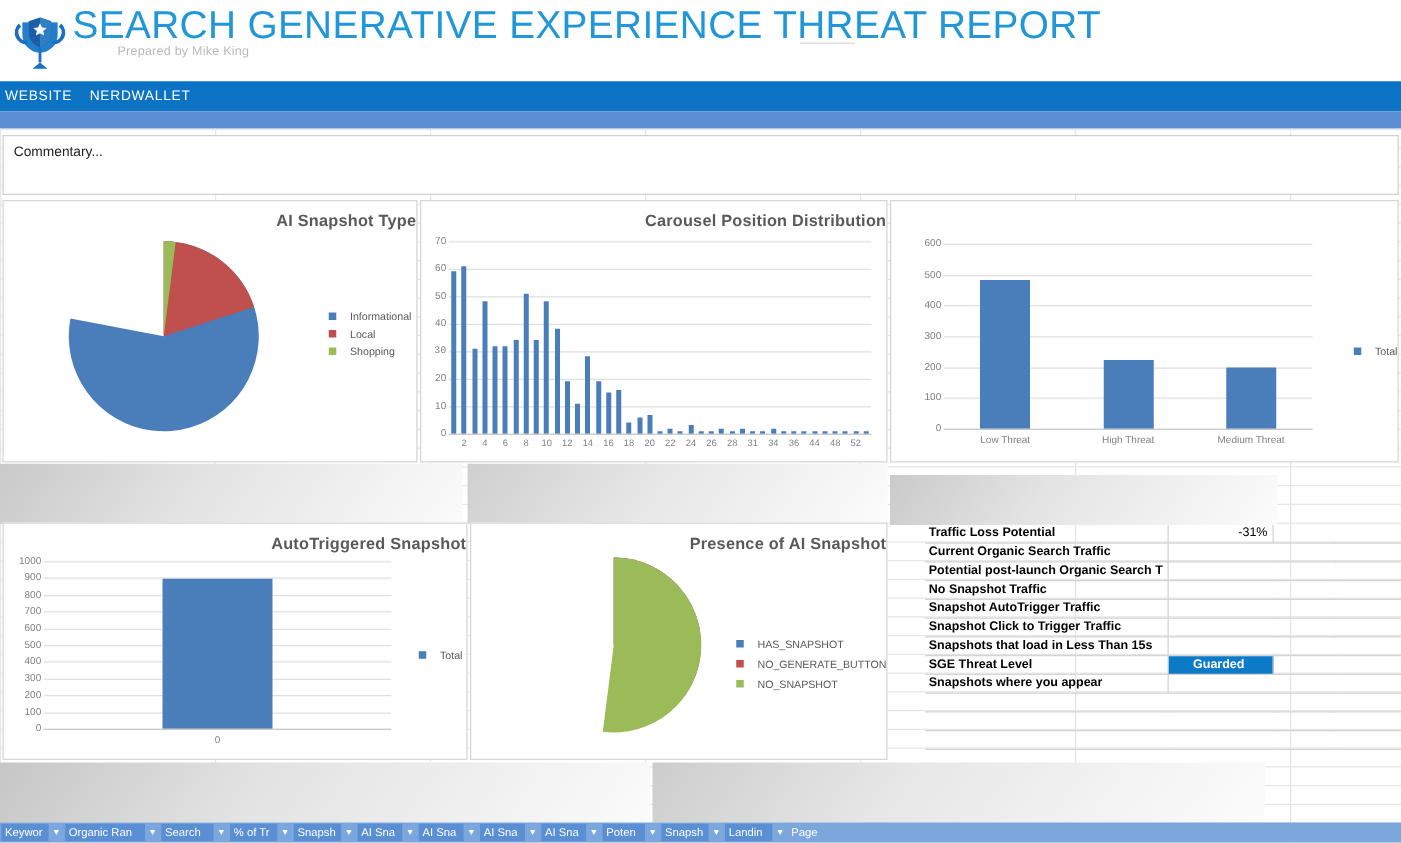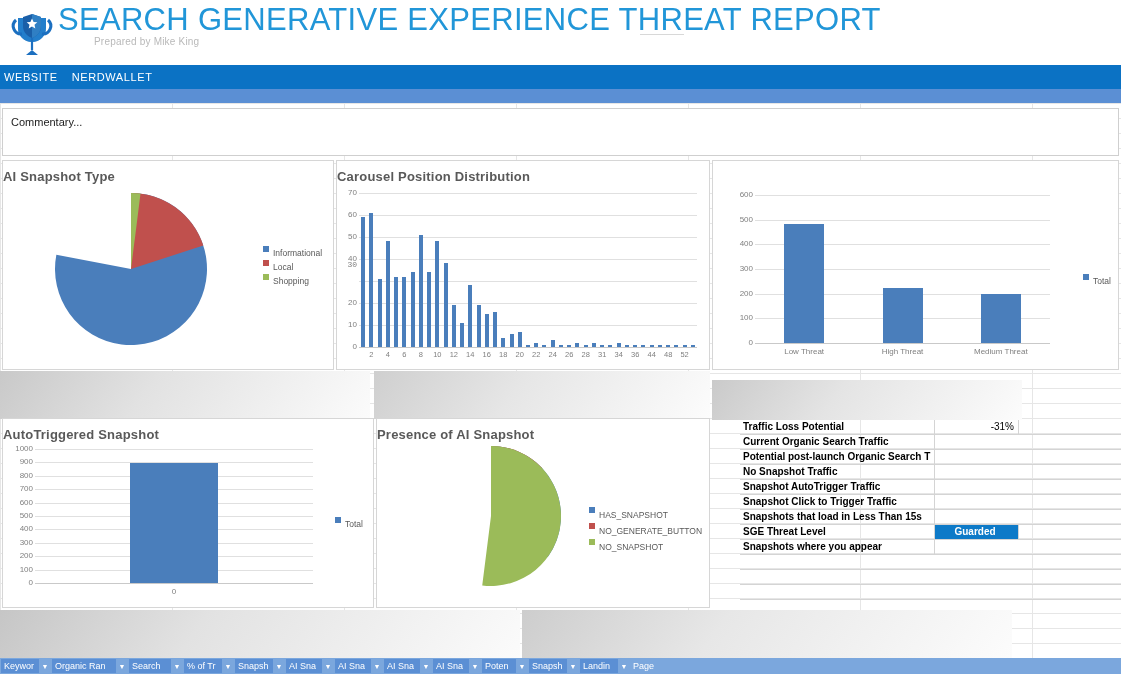--- a/index.html
+++ b/index.html
@@ -49,26 +49,26 @@
   .commentary-box {
     position:absolute; left:2px; top:108px; width:1117px; height:48px;
     background:#ffffff; border:1px solid #cfcfcf;
   }
   .commentary-text { position:absolute; left:8px; top:7px; font-size:11px; color:#222; }
 
   
   .panel { position:absolute; background:#ffffff; }
   .panel-border { border:1px solid #d6d6d6; }
   .chart-title {
-    text-align:left; font-size:13px; font-weight:bold; color:#595959;
+    text-align:right; font-size:13px; font-weight:bold; color:#595959;
     letter-spacing:0.2px; padding-top:8px;
   }
 
   .legend { position:absolute; font-size:8.5px; color:#595959; line-height:14px; }
-  .legend-row { display:flex; gap:4px; white-space:nowrap; }
+  .legend-row { display:flex; align-items:center; gap:11px; white-space:nowrap; }
   .legend-swatch { width:6px; height:6px; display:inline-block; }
 
   .axis-label { position:absolute; font-size:8px; color:#808080; text-align:right; }
   .xtick { position:absolute; font-size:7.5px; color:#808080; text-align:center; }
   .xtick-lg { position:absolute; font-size:8px; color:#808080; text-align:center; }
   .hgrid { position:absolute; height:1px; background:#e0e0e0; }
   .bar { position:absolute; background:#4a7ebb; }
   .axisline { position:absolute; background:#c9c9c9; }
 
   
@@ -219,21 +219,21 @@
 <div class="panel panel-border" style="left:336px; top:160px; width:374px; height:210px;">
   <div class="chart-title">Carousel Position Distribution</div>
   <div id="carousel-plot" style="position:absolute; left:0; top:24px; width:374px; height:186px;">
       <div class="hgrid" style="left: 22px; top: 162px; width: 338px;"></div>
       <div class="axis-label" style="left: -6px; top: 157px; width: 26px;">0</div>
       <div class="hgrid" style="left: 22px; top: 140px; width: 338px;"></div>
       <div class="axis-label" style="left: -6px; top: 135px; width: 26px;">10</div>
       <div class="hgrid" style="left: 22px; top: 118px; width: 338px;"></div>
       <div class="axis-label" style="left: -6px; top: 113px; width: 26px;">20</div>
       <div class="hgrid" style="left: 22px; top: 96px; width: 338px;"></div>
-      <div class="axis-label" style="left: -6px; top: 75px; width: 26px; font-family: Liberation Mono, monospace;">30</div>
+      <div class="axis-label" style="left: -6px; top: 91px; width: 26px; font-family: Liberation Mono, monospace;">30</div>
       <div class="hgrid" style="left: 22px; top: 74px; width: 338px;"></div>
       <div class="axis-label" style="left: -6px; top: 69px; width: 26px;">40</div>
       <div class="hgrid" style="left: 22px; top: 52px; width: 338px;"></div>
       <div class="axis-label" style="left: -6px; top: 47px; width: 26px;">50</div>
       <div class="hgrid" style="left: 22px; top: 30px; width: 338px;"></div>
       <div class="axis-label" style="left: -6px; top: 25px; width: 26px;">60</div>
       <div class="hgrid" style="left: 22px; top: 8px; width: 338px;"></div>
       <div class="axis-label" style="left: -6px; top: 3px; width: 26px;">70</div>
       <div class="bar" style="left: 24.122px; top: 32.2px; width: 4px; height: 129.8px;"></div>
       <div class="bar" style="left: 32.3659px; top: 27.8px; width: 4px; height: 134.2px;"></div>

